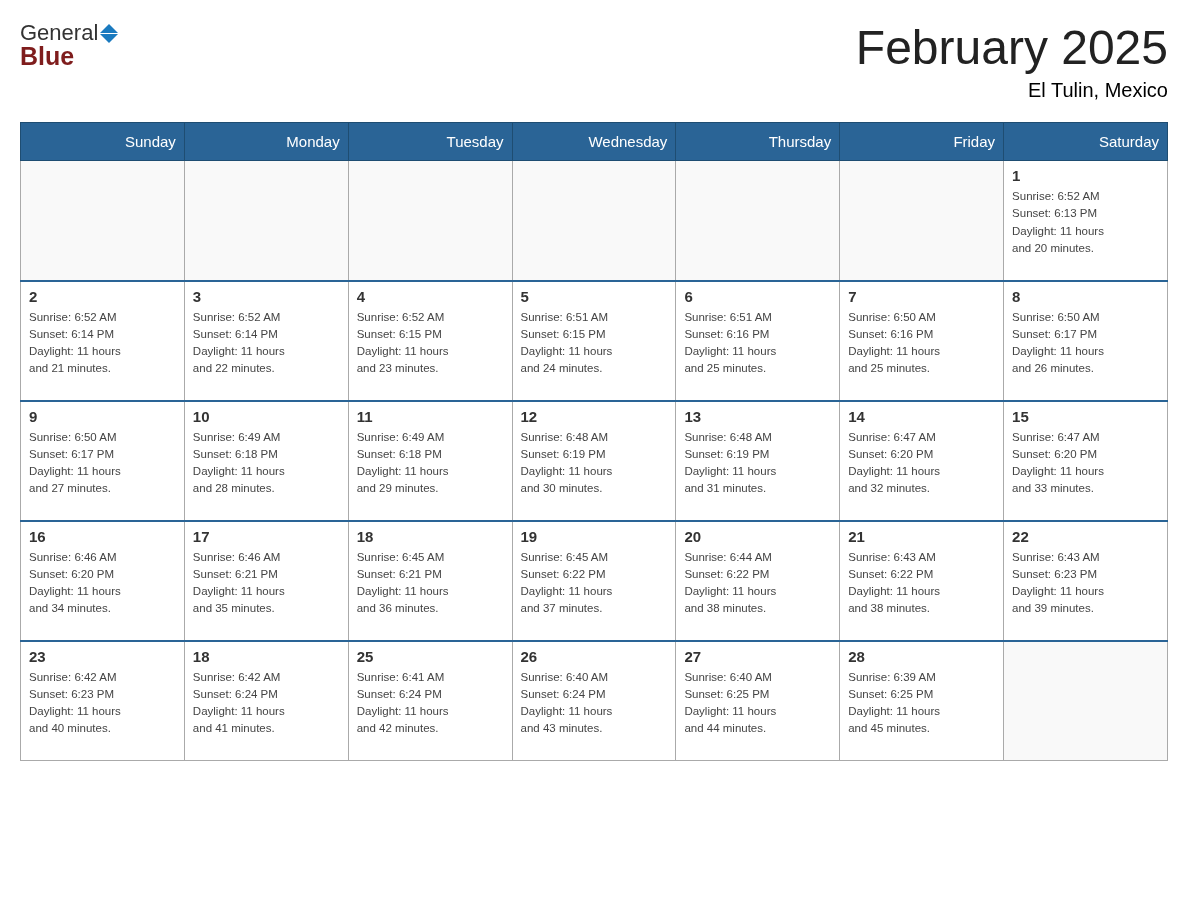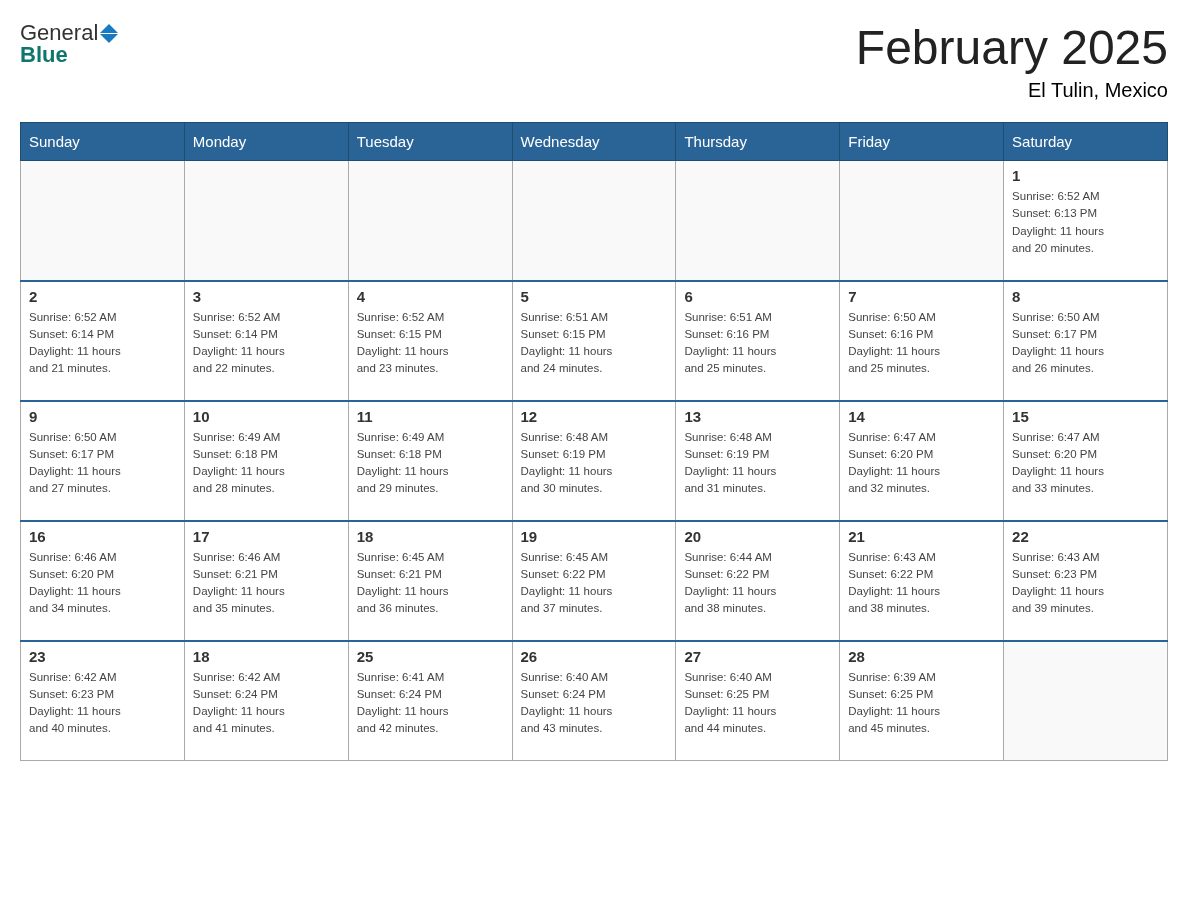--- a/index.html
+++ b/index.html
@@ -20,23 +20,23 @@
       display: flex;
       align-items: center;
       gap: 4px;
     }
     .logo-text-general {
       font-size: 22px;
       font-weight: normal;
       color: #333;
     }
     .logo-text-blue {
-      font-size: 22px;
+      font-size: 25px;
       font-weight: bold;
-      color: #0f766e;
+      color: #7f1d1d;
     }
     .title-section {
       text-align: right;
     }
     .month-title {
       font-size: 48px;
       font-weight: normal;
       color: #222;
     }
     .location {
@@ -47,21 +47,21 @@
     .calendar {
       width: 100%;
       border-collapse: collapse;
     }
     .calendar th {
       background-color: #2a6496;
       color: #fff;
       font-size: 15px;
       font-weight: normal;
       padding: 10px 8px;
-      text-align: left;
+      text-align: right;
       border: 1px solid #1e4d72;
     }
     .calendar td {
       border: 1px solid #aaa;
       vertical-align: top;
       padding: 6px 8px;
       width: 14.28%;
       min-height: 110px;
       height: 120px;
     }

